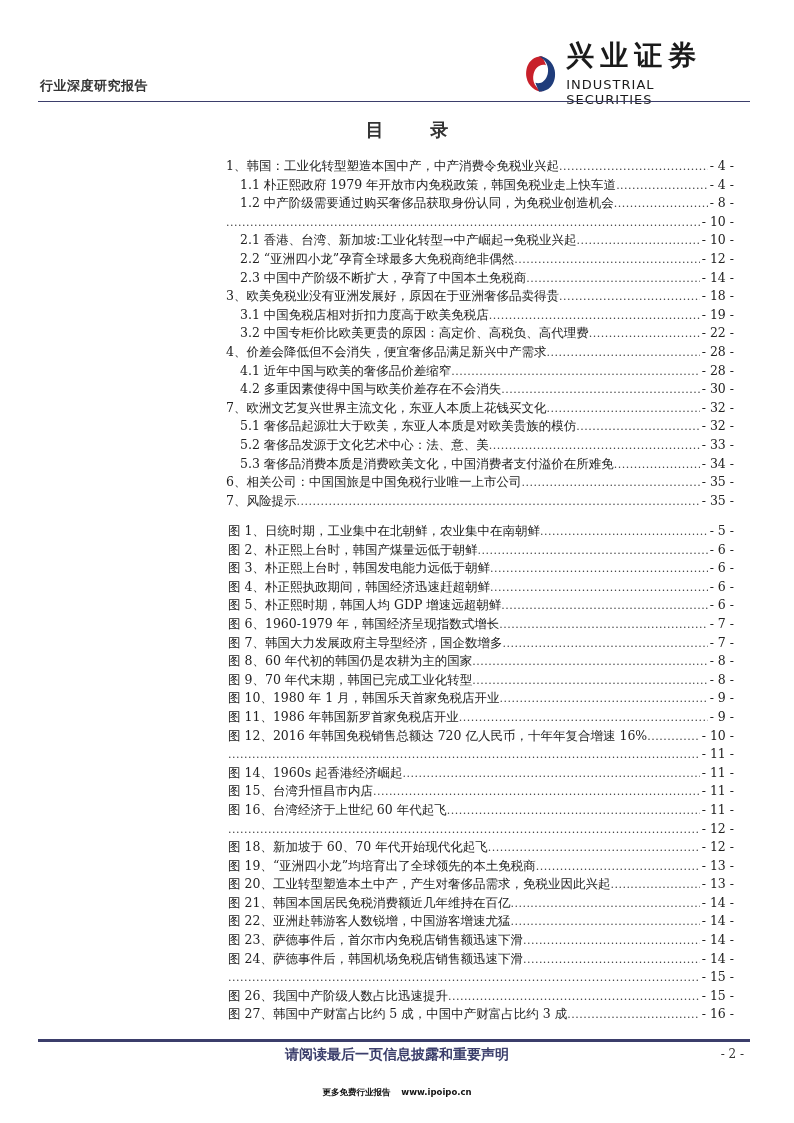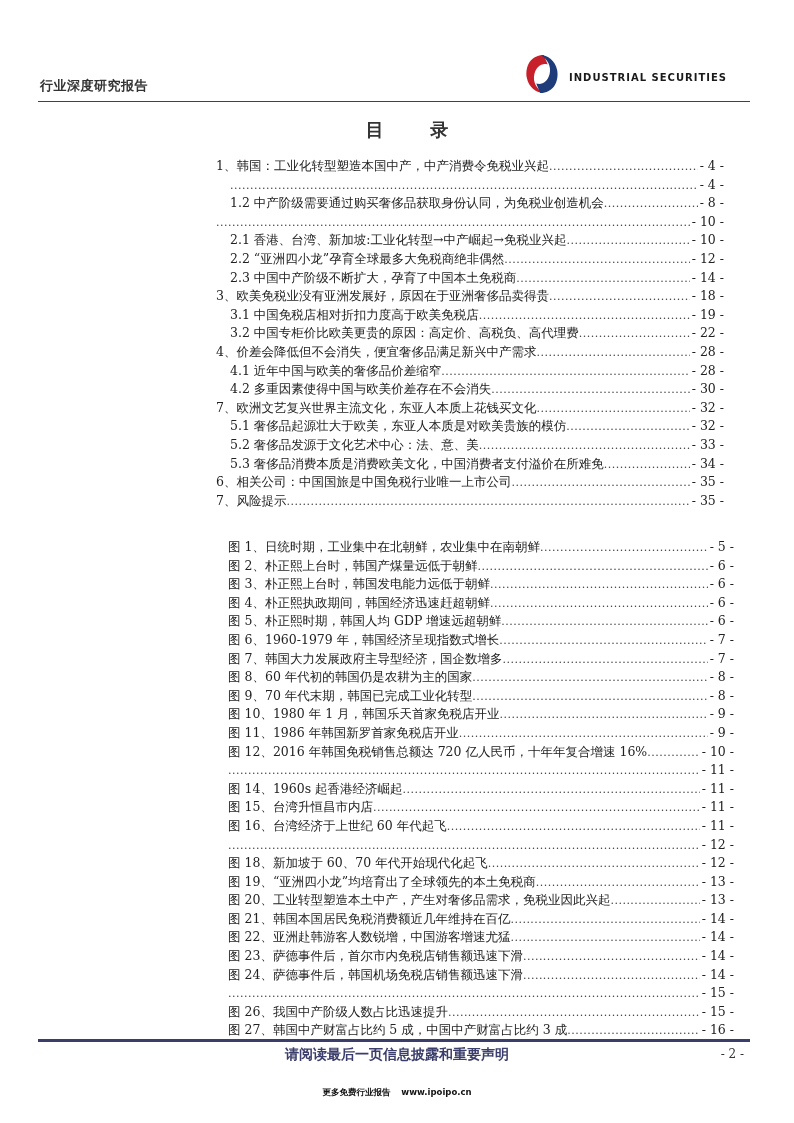--- a/index.html
+++ b/index.html
@@ -4,67 +4,69 @@
 <style>
   html, body { margin: 0; padding: 0; background: #ffffff; }
   body { width: 794px; height: 1123px; position: relative; overflow: hidden;
          font-family: "DejaVu Serif", "Liberation Serif", serif; color: #222; }
   .header-label { position: absolute; left: 40px; top: 77px; font-size: 13px; color: #333;
                   font-family: Liberation Sans, sans-serif; font-weight: bold; letter-spacing: 0.5px; }
   .logo { position: absolute; left: 523px; top: 50px; width: 210px; height: 48px; display: flex; align-items: center; }
   .logo-mark { width: 38px; height: 42px; margin-right: 8px; }
   .logo-text { display: flex; flex-direction: column; }
   .logo-cn { font-family: "DejaVu Sans", sans-serif; font-weight: bold; font-size: 28px; color: #1a1a1a; letter-spacing: 6px; line-height: 30px; }
-  .logo-en { font-family: "DejaVu Sans", sans-serif; font-weight: bold; font-size: 10px; color: #1a1a1a; letter-spacing: 1px; margin-top: 6px; }
+  .logo-en { font-family: "DejaVu Sans", sans-serif; font-weight: normal; font-size: 13px; color: #1a1a1a; letter-spacing: 1px; margin-top: 6px; }
   .header-rule { position: absolute; left: 38px; right: 44px; top: 101px; height: 0; border-top: 1.5px solid #3b3e6b; }
   .toc-title { position: absolute; left: 0; width: 794px; text-align: center; top: 118px;
                font-size: 18px; font-weight: bold; color: #333; letter-spacing: 20px; padding-left: 20px;
                font-family: "DejaVu Sans", sans-serif; }
-  .toc { position: absolute; left: 216px; width: 508px; top: 158px; }
+  .toc { position: absolute; left: 226px; width: 508px; top: 158px; }
   .toc-row { display: flex; align-items: baseline; height: 18.6px; font-size: 12.5px; white-space: nowrap; overflow: hidden; }
   .toc-row.lvl2 { padding-left: 14px; }
   .toc-row .label { flex: 0 0 auto; }
   .toc-row .dots { flex: 1 1 auto; overflow: hidden; color: #444; letter-spacing: 0.5px; font-size: 11px; }
   .toc-row .dots::before { content: "............................................................................................................................................................................................"; }
   .toc-row .page { flex: 0 0 auto; padding-left: 2px; }
-  .fig { position: absolute; left: 228px; width: 506px; top: 539px; }
+  .fig { position: absolute; left: 228px; width: 506px; top: 523px; }
   .footer-rule { position: absolute; left: 38px; right: 44px; top: 1039px; border-top: 3px solid #3b3e6b; }
   .footer-note { position: absolute; left: 0; width: 794px; top: 1046px; text-align: center; font-size: 14px; color: #3b3e6b;
                  font-family: "DejaVu Sans", sans-serif; font-weight: bold; }
   .footer-page { position: absolute; right: 50px; top: 1047px; font-size: 12px; color: #333; }
   .promo { position: absolute; left: 0; width: 794px; top: 1087px; text-align: center; font-size: 8.5px; font-weight: bold;
            font-family: "DejaVu Sans", sans-serif; color: #111; }
   .promo span { margin: 12px 4px; }
 </style>
 </head>
 <body>
 
 <div class="header-label">行业深度研究报告</div>
 
 <div class="logo">
   <svg class="logo-mark" viewBox="0 0 40 44">
     <path d="M22 2 C8 2 2 14 4 26 C6 36 14 42 22 42 C14 38 10 30 12 22 C14 14 20 10 26 12 C24 6 22 4 22 2 Z" fill="#c8202a"></path>
     <path d="M18 42 C32 42 38 30 36 18 C34 8 26 2 18 2 C26 6 30 14 28 22 C26 30 20 34 14 32 C16 38 18 40 18 42 Z" fill="#1f3c7a"></path>
   </svg>
   <div class="logo-text">
+    <span class="logo-cn">兴业证券</span>
     <span class="logo-en">INDUSTRIAL SECURITIES</span>
   </div>
 </div>
 
 <div class="header-rule"></div>
 
 <div class="toc-title">目 录</div>
 
 <div class="toc" id="toc">
     <div class="toc-row">
       <span class="label">1、韩国：工业化转型塑造本国中产，中产消费令免税业兴起</span>
       <span class="dots"></span>
       <span class="page">- 4 -</span>
     </div>
     <div class="toc-row lvl2">
+      <span class="label">1.1 朴正熙政府 1979 年开放市内免税政策，韩国免税业走上快车道</span>
       <span class="dots"></span>
       <span class="page">- 4 -</span>
     </div>
     <div class="toc-row lvl2">
       <span class="label">1.2 中产阶级需要通过购买奢侈品获取身份认同，为免税业创造机会</span>
       <span class="dots"></span>
       <span class="page">- 8 -</span>
     </div>
     <div class="toc-row">
       <span class="dots"></span>

